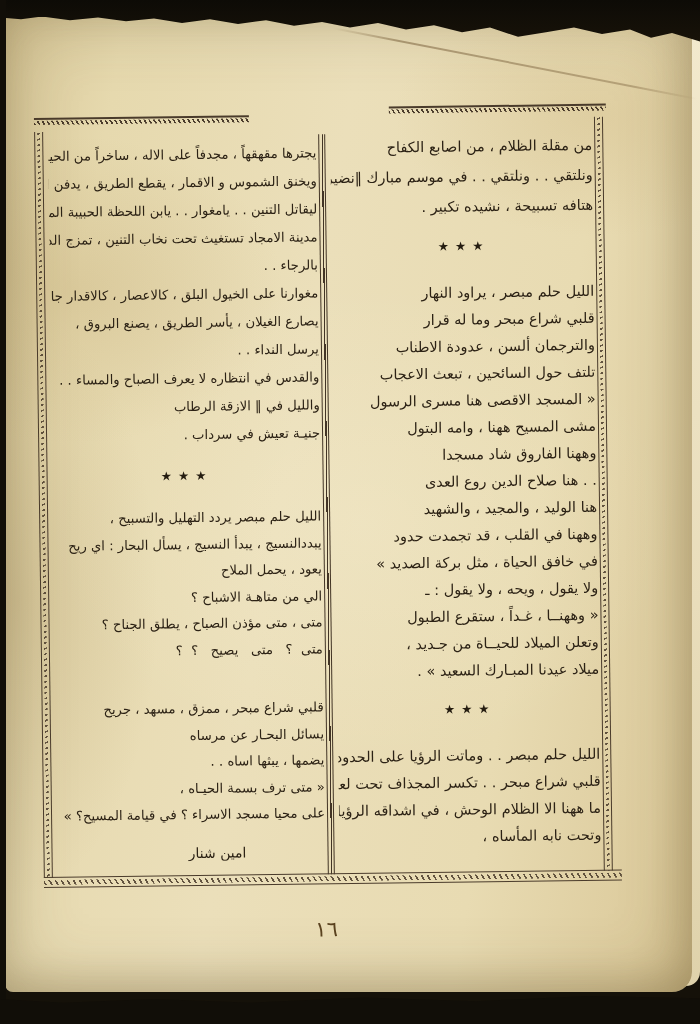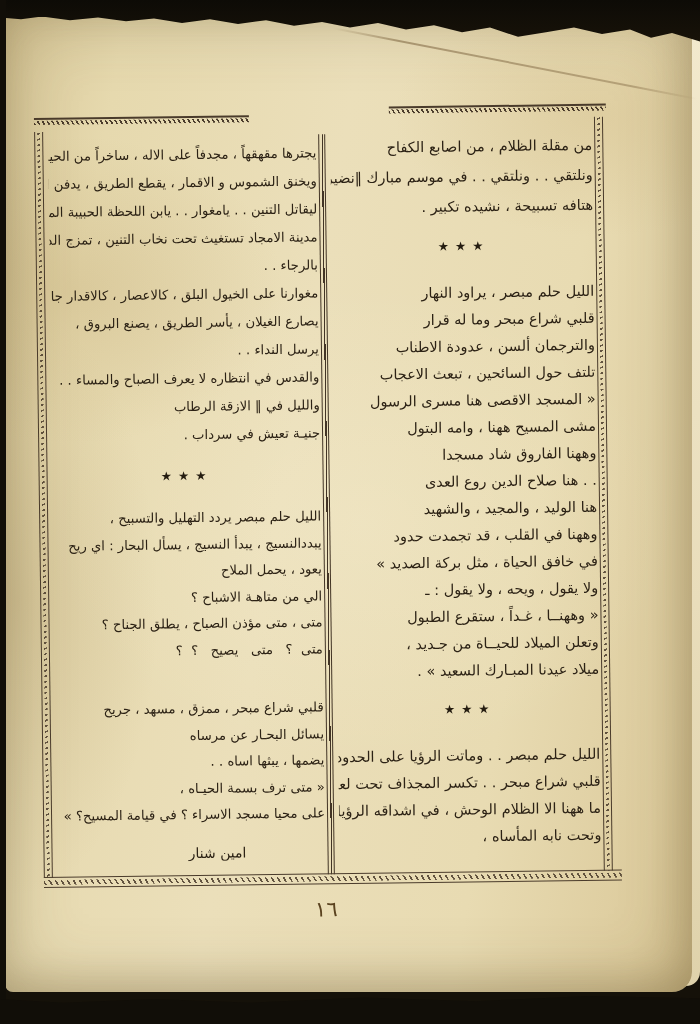--- a/index.html
+++ b/index.html
@@ -83,21 +83,21 @@
   .col-left .poem-line{font-size:13.2px;line-height:26.5px;}
   .col-left .poem-block:first-of-type .poem-line{line-height:28px;}
 
   .stars{text-align:center;letter-spacing:6px;font-size:12.5px;color:#241c10;
     margin:16px 0 24px 0;line-height:18px;}
   .col-left .stars{margin:18px 0 20px 0;}
   .gap-block{margin-top:32px;}
   .signature{direction:rtl;text-align:center;padding-left:52px;font-size:14px;
     margin-top:16px;color:#2c2215;letter-spacing:1px;}
 
-  .page-number{position:absolute;left:284px;top:880px;width:64px;text-align:center;
+  .page-number{position:absolute;left:284px;top:900px;width:64px;text-align:center;
     font-size:21px;color:#5a421f;}
 </style>
 </head>
 <body>
 
 <div class="scan">
   <div class="under-page"></div>
 
   <div class="paper">
     <div class="content">

